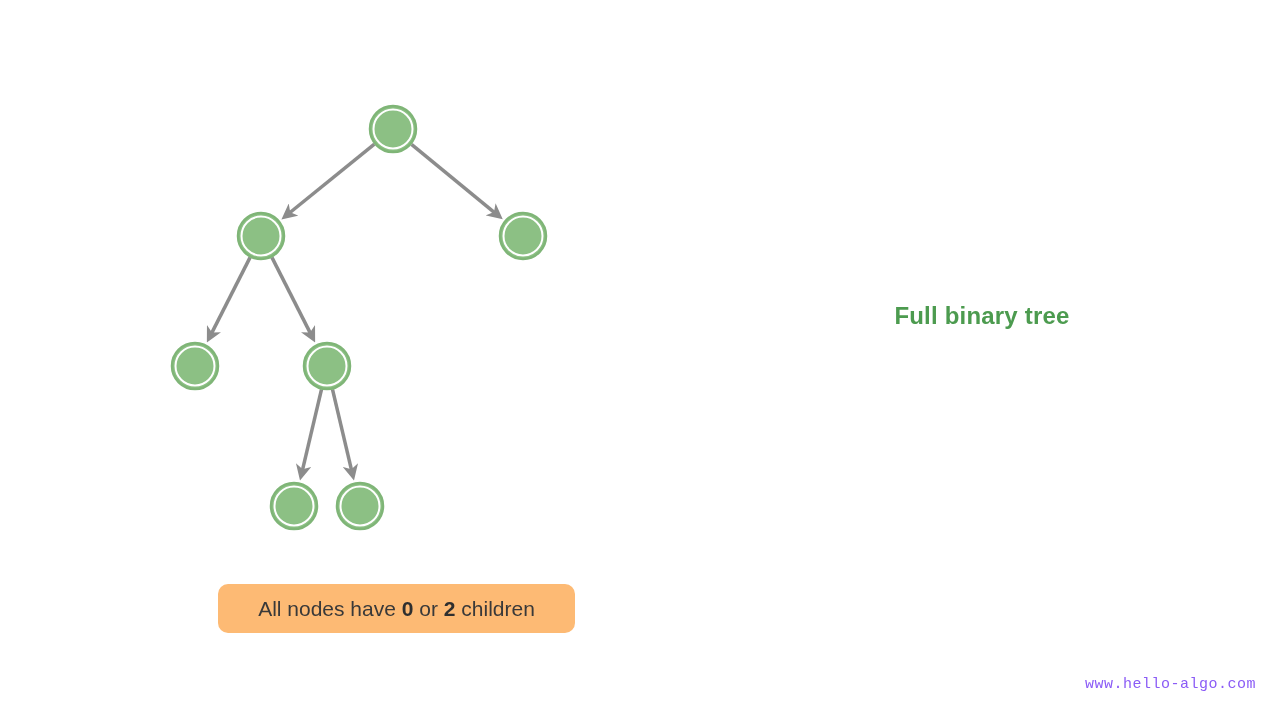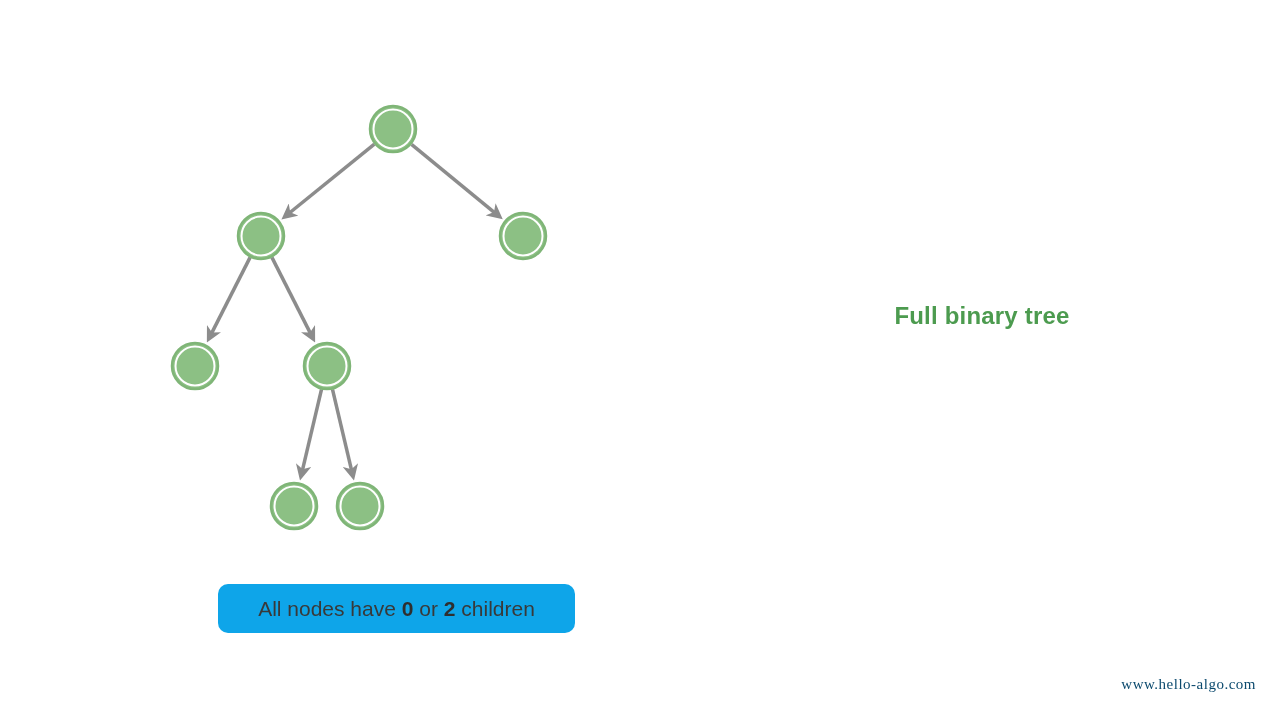--- a/index.html
+++ b/index.html
@@ -33,36 +33,36 @@
     font-weight: bold;
     color: #4c9b4f;
     letter-spacing: 0.2px;
   }
   .caption-pill {
     position: absolute;
     left: 204px;
     top: 584px;
     width: 357px;
     height: 49px;
-    background: #0ea5e9;
+    background: #fdba74;
     border-radius: 10px;
     display: flex;
     align-items: center;
     justify-content: center;
     font-size: 21px;
     color: #393939;
   }
   .caption-pill b { font-weight: bold; color: #2f2f2f; }
   .watermark {
     position: absolute;
     right: 38px;
     bottom: 27px;
-    font-family: Liberation Serif, serif;
+    font-family: Liberation Mono, monospace;
     font-size: 15px;
-    color: #0c4a6e;
+    color: #8b5cf6;
     letter-spacing: 0.5px;
   }
 </style>
 </head>
 <body>
 
 <div class="stage">
 
   <svg class="tree-svg" viewBox="0 0 1280 720" xmlns="http://www.w3.org/2000/svg">
       <defs>

